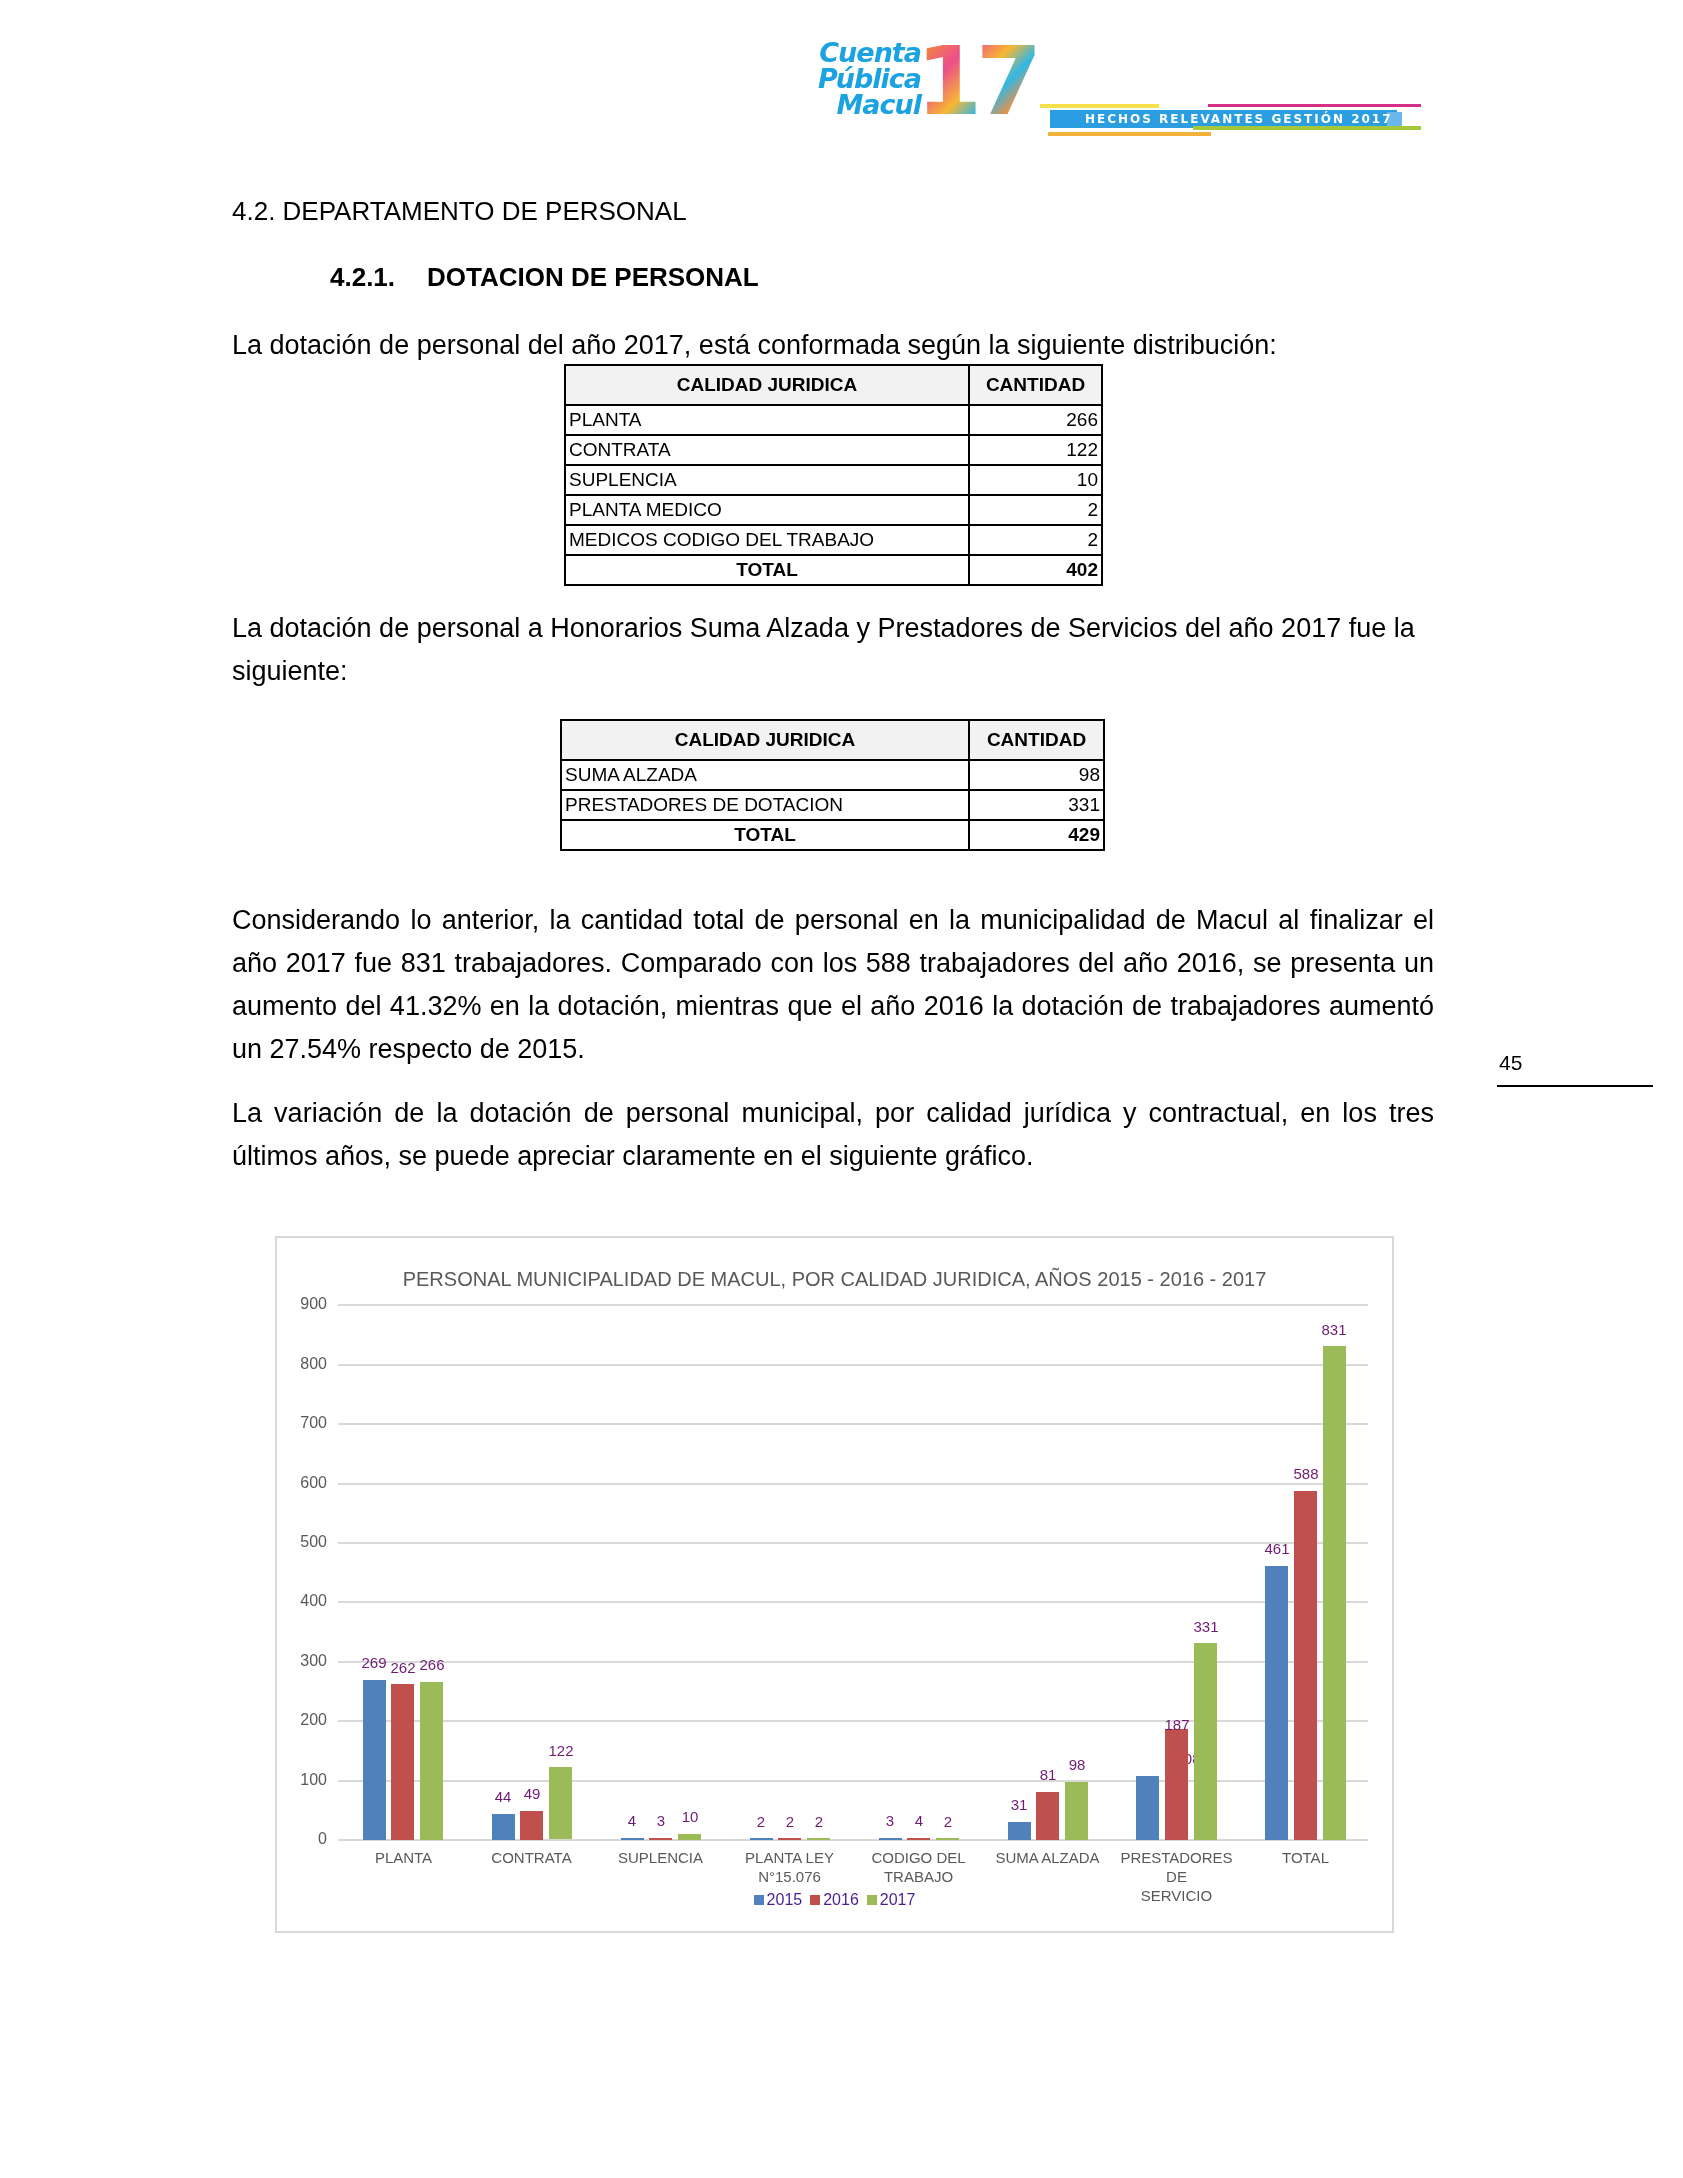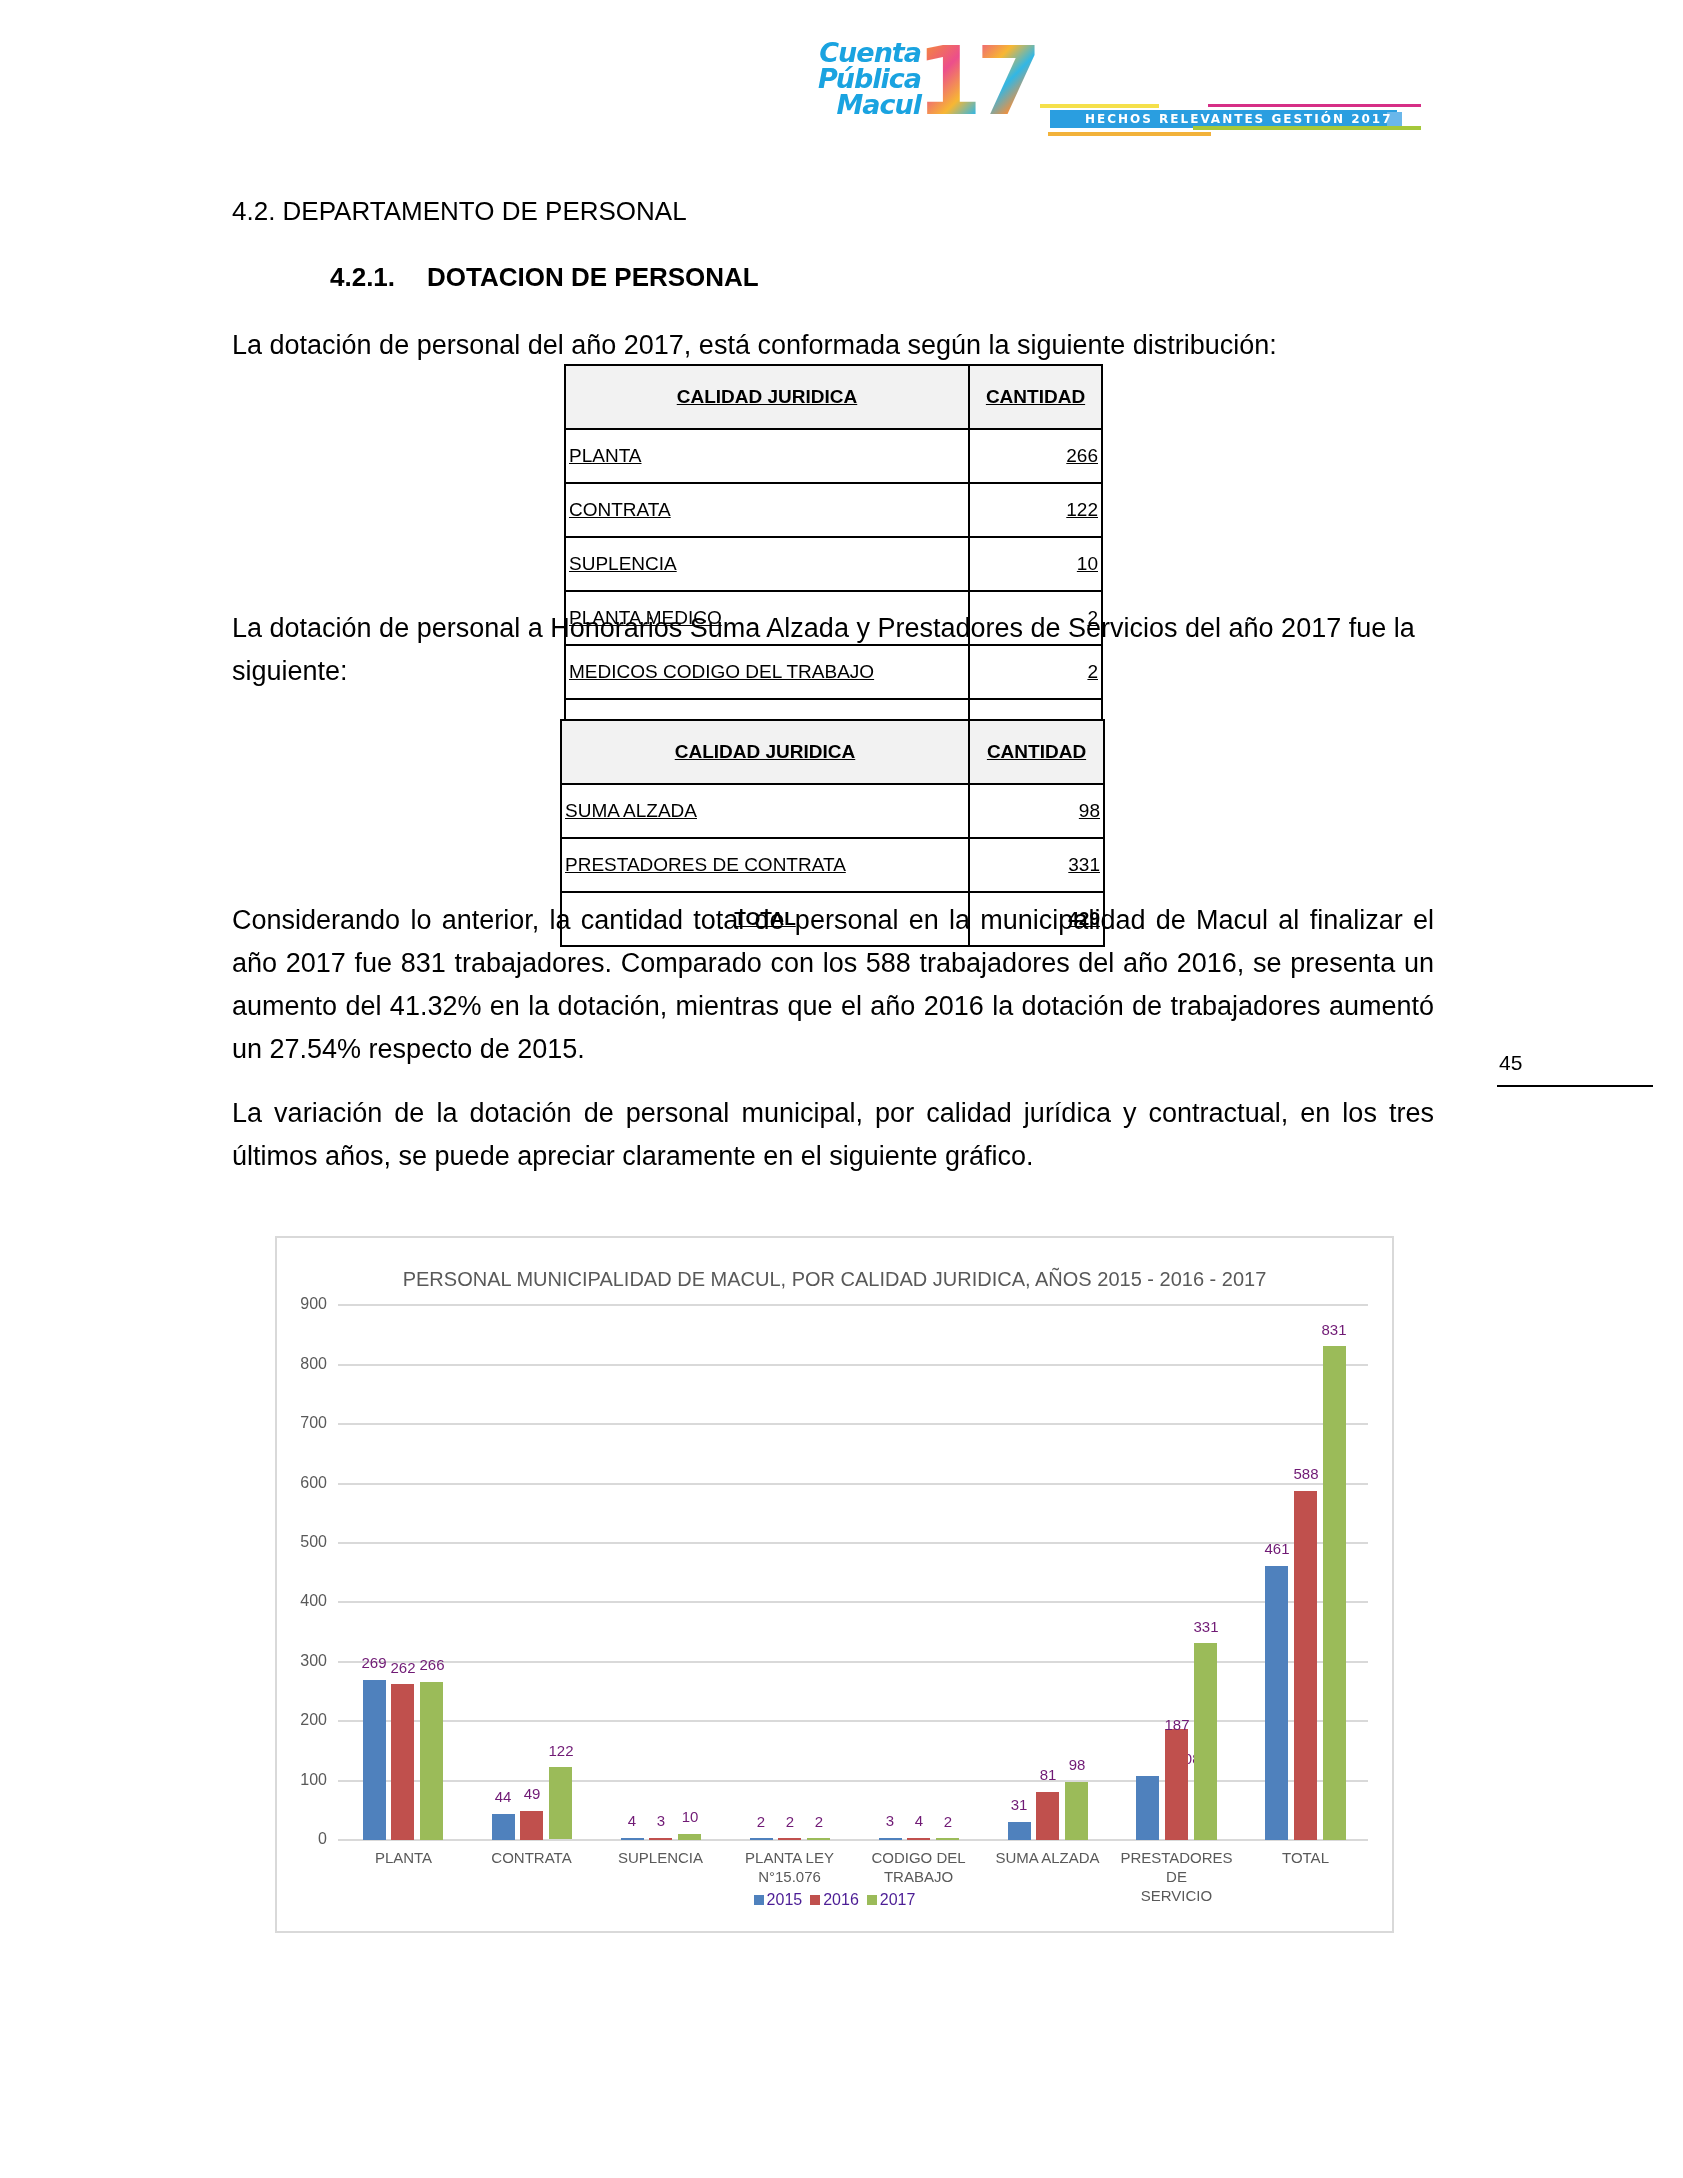--- a/index.html
+++ b/index.html
@@ -28,21 +28,21 @@
 
   
   .h1 { left: 232px; top: 196px; font-family: "Liberation Sans", sans-serif; font-size: 26px; font-weight: normal; }
   .h2 { left: 330px; top: 262px; font-size: 26px; font-weight: bold; }
   .h2 .num { display:inline-block; width: 97px; }
   .para { left: 232px; width: 1202px; font-size: 27px; line-height: 43px; text-align: justify; }
   .para.nojust { text-align: left; }
 
   
   table.dt { position: absolute; border-collapse: collapse; font-size: 19px; }
-  table.dt th, table.dt td { border: 2px solid #000; padding: 12px 3px; height: 28px; line-height: 28px; text-decoration: underline; }
+  table.dt th, table.dt td { border: 2px solid #000; padding: 0 3px; height: 28px; line-height: 28px; }
   table.dt th { background: #f2f2f2; font-weight: bold; height: 38px; text-align: center; }
   table.dt td.num { text-align: right; }
   table.dt tr.total td { font-weight: bold; }
   table.dt tr.total td.lbl { text-align: center; }
 
   
   .pagenum { left: 1499px; top: 1051px; font-size: 21px; }
   .pagerule { left: 1497px; top: 1085px; width: 156px; height: 2px; background: #000; }
 
   
@@ -129,21 +129,21 @@
       <th style="width:400px;">CALIDAD JURIDICA</th>
       <th>CANTIDAD</th>
     </tr>
   </thead>
   <tbody>
     <tr>
         <td>SUMA ALZADA</td>
         <td class="num">98</td>
       </tr>
     <tr>
-        <td>PRESTADORES DE CONTRATA</td>
+        <td>PRESTADORES DE DOTACION</td>
         <td class="num">331</td>
       </tr>
     <tr class="total">
         <td class="lbl">TOTAL</td>
         <td class="num">429</td>
       </tr>
   </tbody>
 </table>
 
 <div class="abs para" style="top:899px;">Considerando lo anterior, la cantidad total de personal en la municipalidad de Macul al finalizar el año 2017 fue 831 trabajadores. Comparado con los 588 trabajadores del año 2016, se presenta un aumento del 41.32% en la dotación, mientras que el año 2016 la dotación de trabajadores aumentó un 27.54% respecto de 2015.</div>

